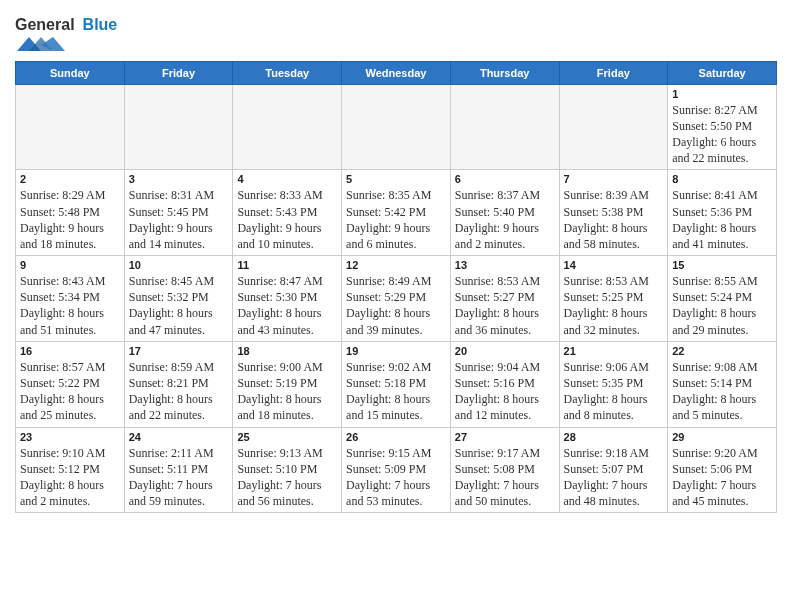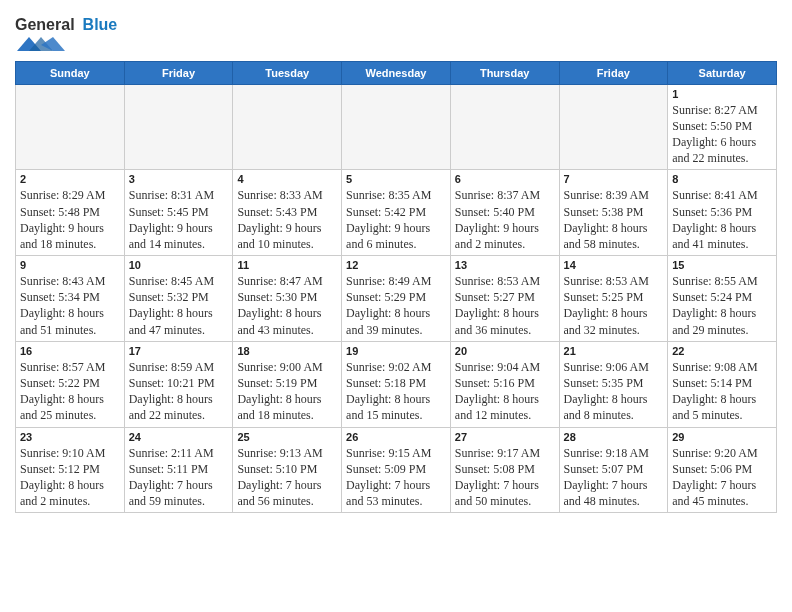--- a/index.html
+++ b/index.html
@@ -193,21 +193,21 @@
             <div class="cell-content"><span>Sunrise: 8:55 AM</span><br><span>Sunset: 5:24 PM</span><br><span>Daylight: 8 hours and 29 minutes.</span></div>
           </td>
         </tr>
         <tr>
           <td>
             <span class="day-num">16</span>
             <div class="cell-content"><span>Sunrise: 8:57 AM</span><br><span>Sunset: 5:22 PM</span><br><span>Daylight: 8 hours and 25 minutes.</span></div>
           </td>
           <td>
             <span class="day-num">17</span>
-            <div class="cell-content"><span>Sunrise: 8:59 AM</span><br><span>Sunset: 10:21 PM</span><br><span>Daylight: 8 hours and 22 minutes.</span></div>
+            <div class="cell-content"><span>Sunrise: 8:59 AM</span><br><span>Sunset: 8:21 PM</span><br><span>Daylight: 8 hours and 22 minutes.</span></div>
           </td>
           <td>
             <span class="day-num">18</span>
             <div class="cell-content"><span>Sunrise: 9:00 AM</span><br><span>Sunset: 5:19 PM</span><br><span>Daylight: 8 hours and 18 minutes.</span></div>
           </td>
           <td>
             <span class="day-num">19</span>
             <div class="cell-content"><span>Sunrise: 9:02 AM</span><br><span>Sunset: 5:18 PM</span><br><span>Daylight: 8 hours and 15 minutes.</span></div>
           </td>
           <td>

